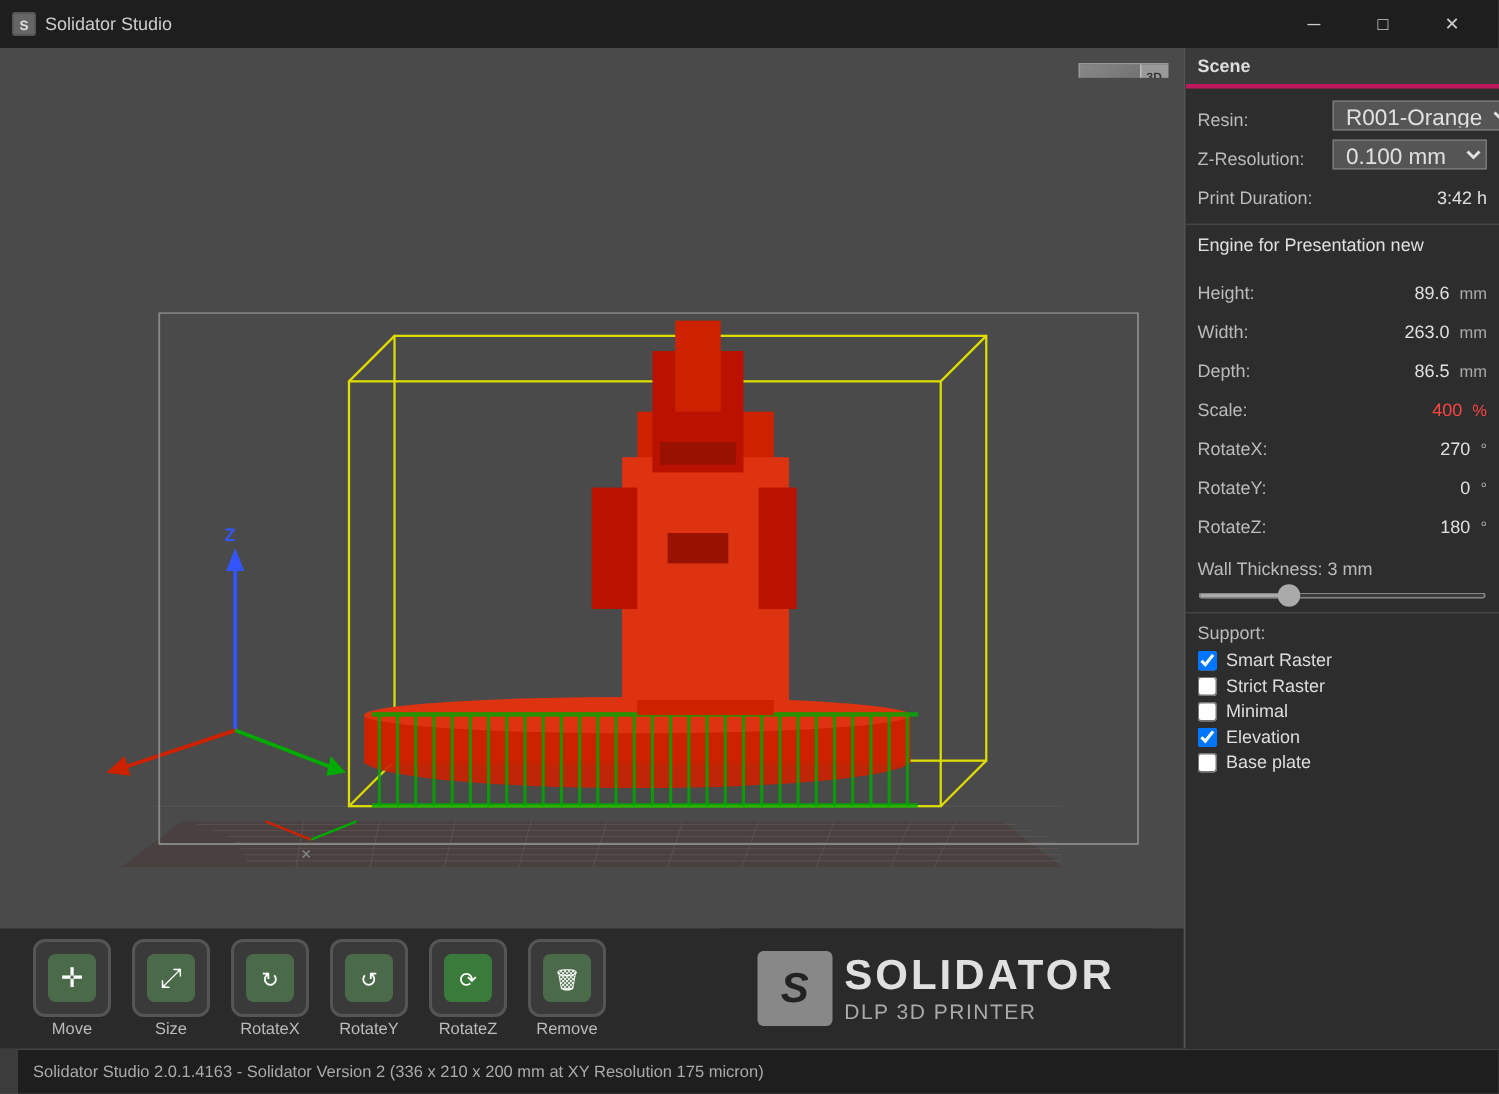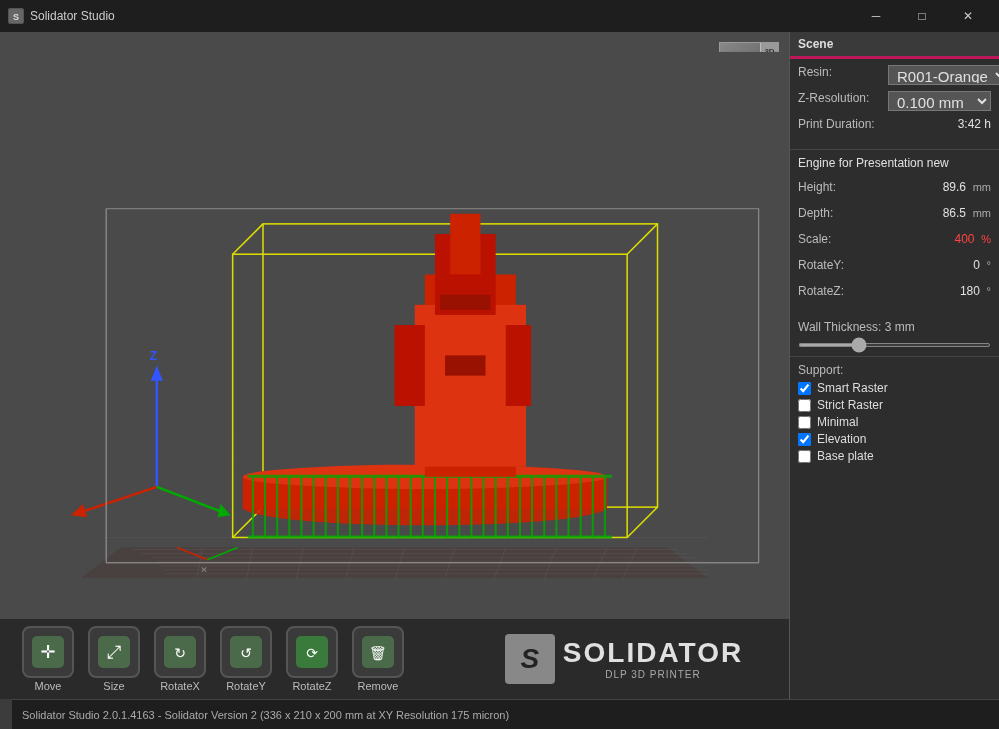--- a/index.html
+++ b/index.html
@@ -133,21 +133,21 @@
       font-weight: bold;
       color: #ddd;
       border-bottom: 3px solid #be185d;
     }
     .panel-body {
       padding: 6px 8px;
     }
 
     .prop-row {
       display: flex;
-      align-items: flex-start;
+      align-items: flex-end;
       margin-bottom: 4px;
       min-height: 22px;
     }
     .prop-label {
       width: 90px;
       color: #bbb;
       font-size: 12px;
       flex-shrink: 0;
     }
     .prop-value {
@@ -275,25 +275,24 @@
       display: flex; flex-direction: column;
     }
     .logo-main {
       font-size: 28px;
       font-weight: bold;
       color: #e0e0e0;
       letter-spacing: 2px;
       line-height: 1;
     }
     .logo-sub {
-      font-size: 10px;
+      font-size: 14px;
       color: #aaa;
       letter-spacing: 1px;
       margin-top: 2px;
-      text-align: center;
     }
 
     
     #statusbar {
       position: absolute;
       bottom: 0;
       left: 0;
       right: 0;
       height: 30px;
       background: #1e1e1e;
@@ -497,37 +496,51 @@
       <div class="panel-body">
 
         <div class="prop-row">
           <span class="prop-label">Height:</span>
           <span class="prop-value">
             <span>89.6</span>
             &nbsp;<span style="color:#aaa;font-size:11px">mm</span>
           </span>
         </div>
 
+        <div class="prop-row">
+          <span class="prop-label">Width:</span>
+          <span class="prop-value">
+            <span>263.0</span>
+            &nbsp;<span style="color:#aaa;font-size:11px">mm</span>
+          </span>
+        </div>
 
         <div class="prop-row">
           <span class="prop-label">Depth:</span>
           <span class="prop-value">
             <span>86.5</span>
             &nbsp;<span style="color:#aaa;font-size:11px">mm</span>
           </span>
         </div>
 
         <div class="prop-row">
           <span class="prop-label">Scale:</span>
           <span class="prop-value red">
             <span>400</span>
             &nbsp;<span style="color:#ff4444;font-size:11px">%</span>
           </span>
         </div>
 
+        <div class="prop-row">
+          <span class="prop-label">RotateX:</span>
+          <span class="prop-value">
+            <span>270</span>
+            &nbsp;<span style="color:#aaa;font-size:11px">°</span>
+          </span>
+        </div>
 
         <div class="prop-row">
           <span class="prop-label">RotateY:</span>
           <span class="prop-value">
             <span>0</span>
             &nbsp;<span style="color:#aaa;font-size:11px">°</span>
           </span>
         </div>
 
         <div class="prop-row">

